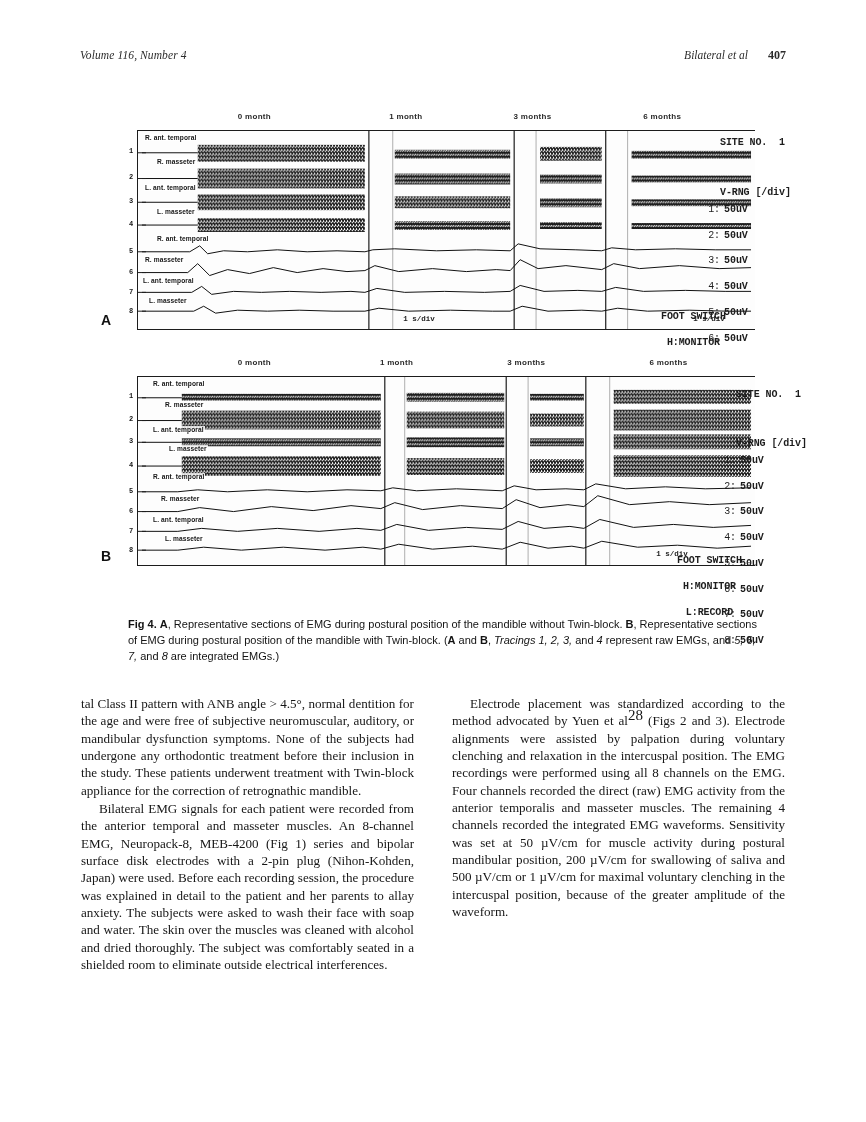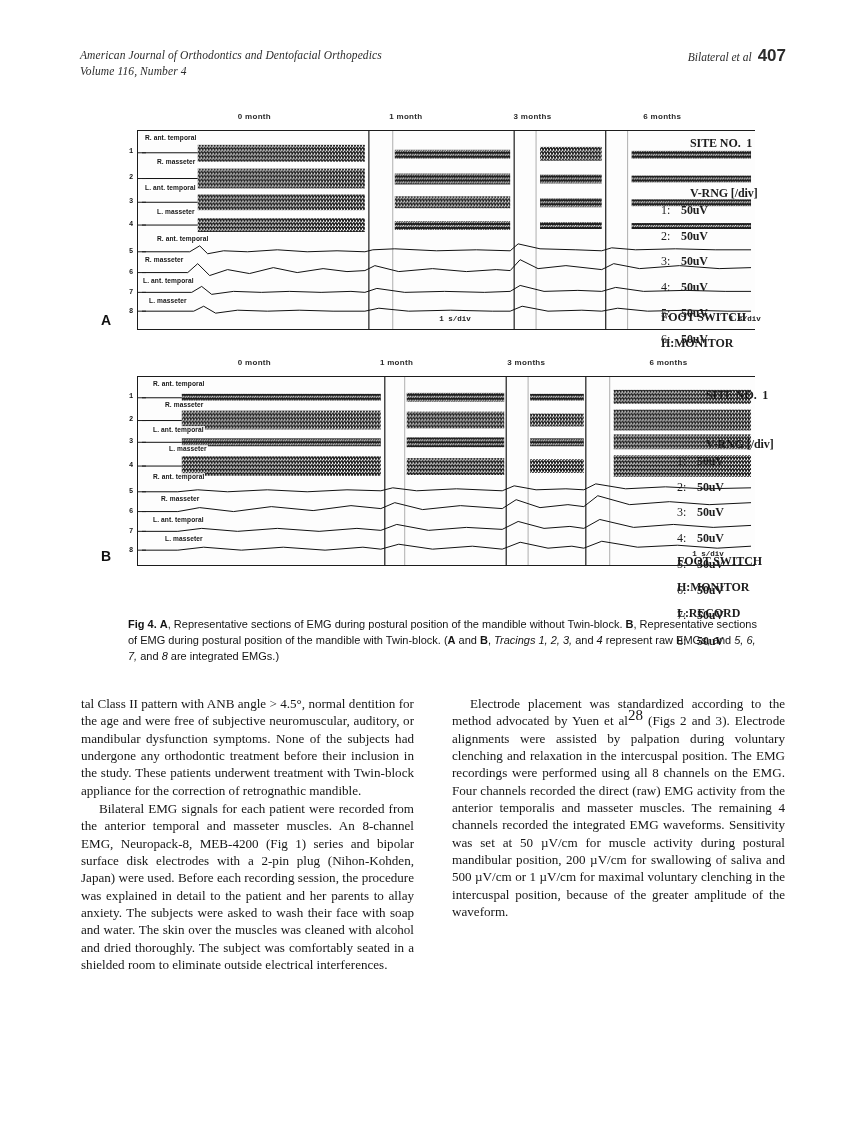--- a/index.html
+++ b/index.html
@@ -38,23 +38,23 @@
   .runhead-right {
     font-size: 11.5px;
     line-height: 15.5px;
     color: #2b2b2b;
     white-space: nowrap;
   }
   .runhead-right .authors { font-style: italic; }
   .runhead-right .pageno {
     font-weight: bold;
     font-style: normal;
-    font-size: 17px;
-    margin-left: 6px;
-    font-family: Liberation Sans, sans-serif;
+    font-size: 12px;
+    margin-left: 20px;
+    font-family: Liberation Serif, serif;
   }
 
   
   .figure {
     position: absolute;
     left: 95px;
     top: 112px;
     width: 660px;
   }
   .panel-wrap {
@@ -102,42 +102,42 @@
     border-right: none;
     height: 100%;
     box-sizing: border-box;
     background: #fdfdfd;
   }
   .chart svg { display: block; width: 100%; height: 100%; }
 
   
   .legend {
     position: absolute;
-    font-family: Liberation Serif, serif;
-    font-size: 12px;
+    font-family: Liberation Mono, monospace;
+    font-size: 10px;
     line-height: 8.6px;
     color: #1d1d1d;
     letter-spacing: -.1px;
     white-space: pre;
+    text-align: center;
   }
   .legend-site { font-weight: bold; }
   .vrng-title { font-weight: bold; margin-top: 32px; }
   .vrng-row { display: block; }
   .vrng-row .ch { display: inline-block; width: 20px; }
   .vrng-row .val { font-weight: bold; }
   .foot-row { display: block; font-weight: bold; }
 
   .sdiv {
     position: absolute;
     font-family: "Liberation Mono", monospace;
     font-size: 7.5px;
     font-weight: bold;
     color: #1d1d1d;
     white-space: nowrap;
-    margin-left: 36px;
   }
 
   
   .chlabel {
     position: absolute;
     font-family: "Liberation Sans", sans-serif;
     font-size: 6.6px;
     font-weight: bold;
     color: #141414;
     letter-spacing: .1px;
@@ -191,21 +191,20 @@
   .col p.indent { text-indent: 18px; }
   sup { font-size: 15px; vertical-align: super; line-height: 0; }
 </style>
 </head>
 <body>
 
 <div class="page">
 
   <div class="runhead">
     <div class="runhead-left">
-      <div>American Journal of Orthodontics and Dentofacial Orthopedics</div>
       <div class="vol-num">Volume 116, Number 4</div>
     </div>
     <div class="runhead-right">
       <span class="authors">Bilateral et al</span><span class="pageno">407</span>
     </div>
   </div>
 
   <div class="figure">
 
     <div class="panel-wrap">

